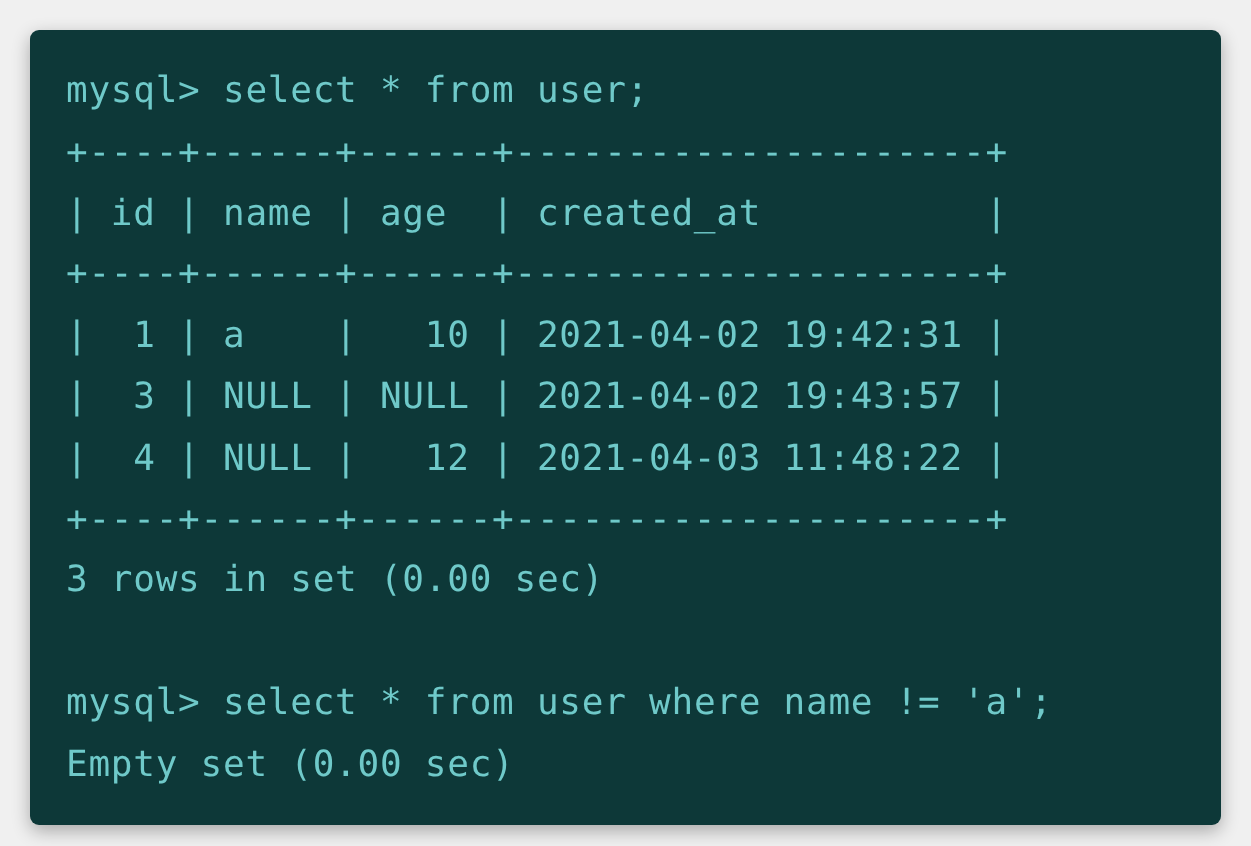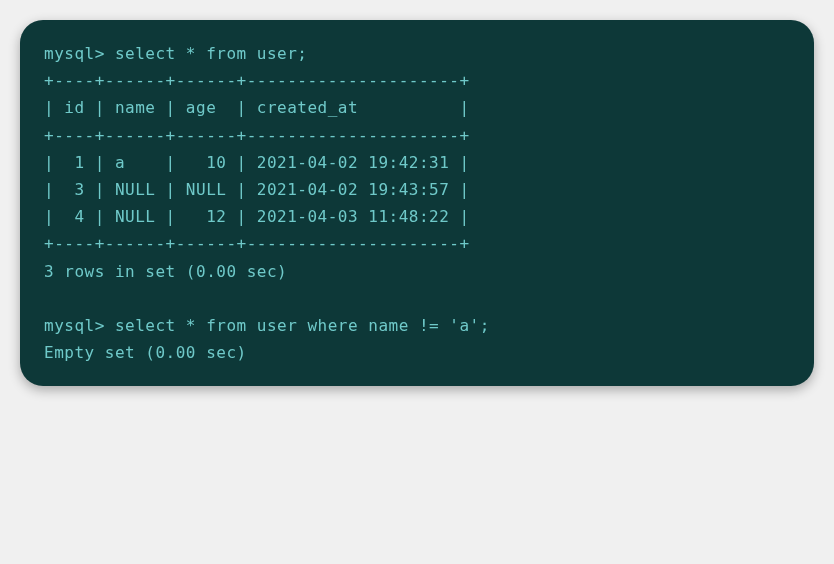--- a/index.html
+++ b/index.html
@@ -10,24 +10,24 @@
     body {
       background: #f0f0f0;
       padding: 20px;
       display: flex;
       justify-content: center;
       align-items: flex-start;
     }
     .terminal {
       width: 800px;
       background: #0d3838;
-      border-radius: 23px;
+      border-radius: 6px;
       padding: 20px 24px;
       font-family: 'Menlo', 'Monaco', 'Consolas', monospace;
-      font-size: 16px;
+      font-size: 24px;
       line-height: 1.7;
       color: #6fc9c9;
       box-shadow: 0 4px 12px rgba(0,0,0,0.3);
       letter-spacing: 0.5px;
       white-space: pre;
       overflow: hidden;
     }
   </style>
 </head>
 <body>

